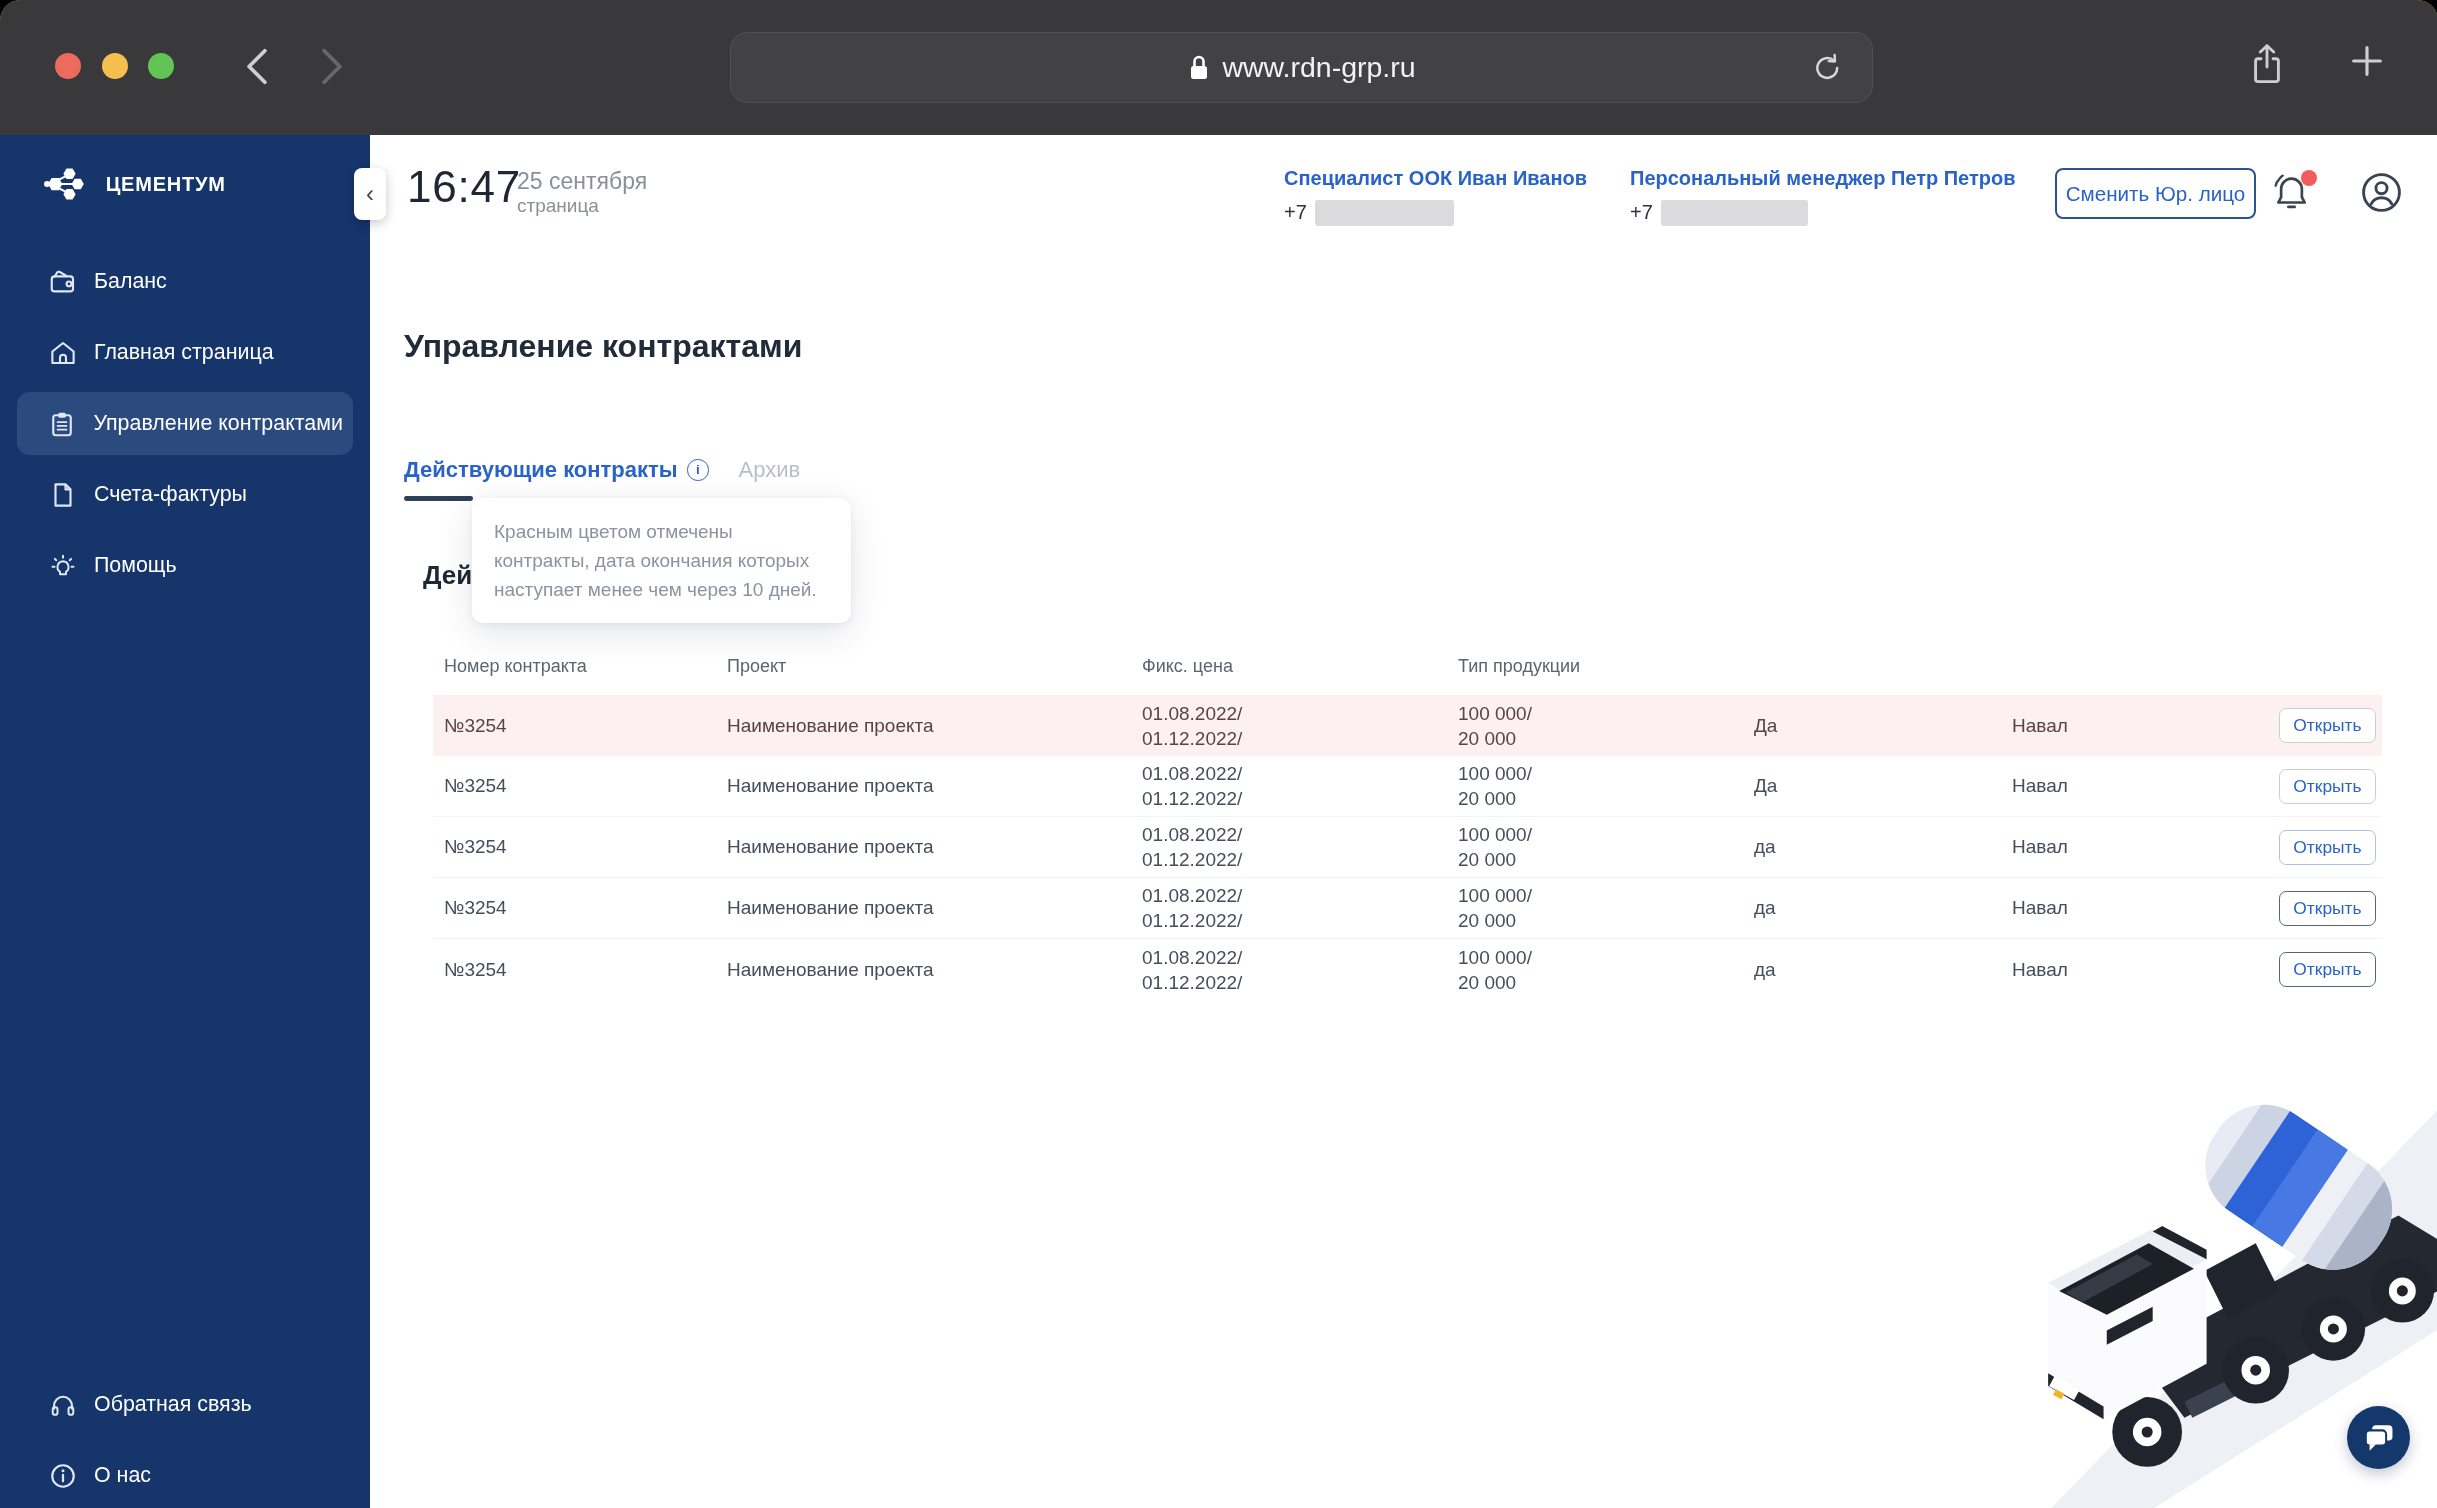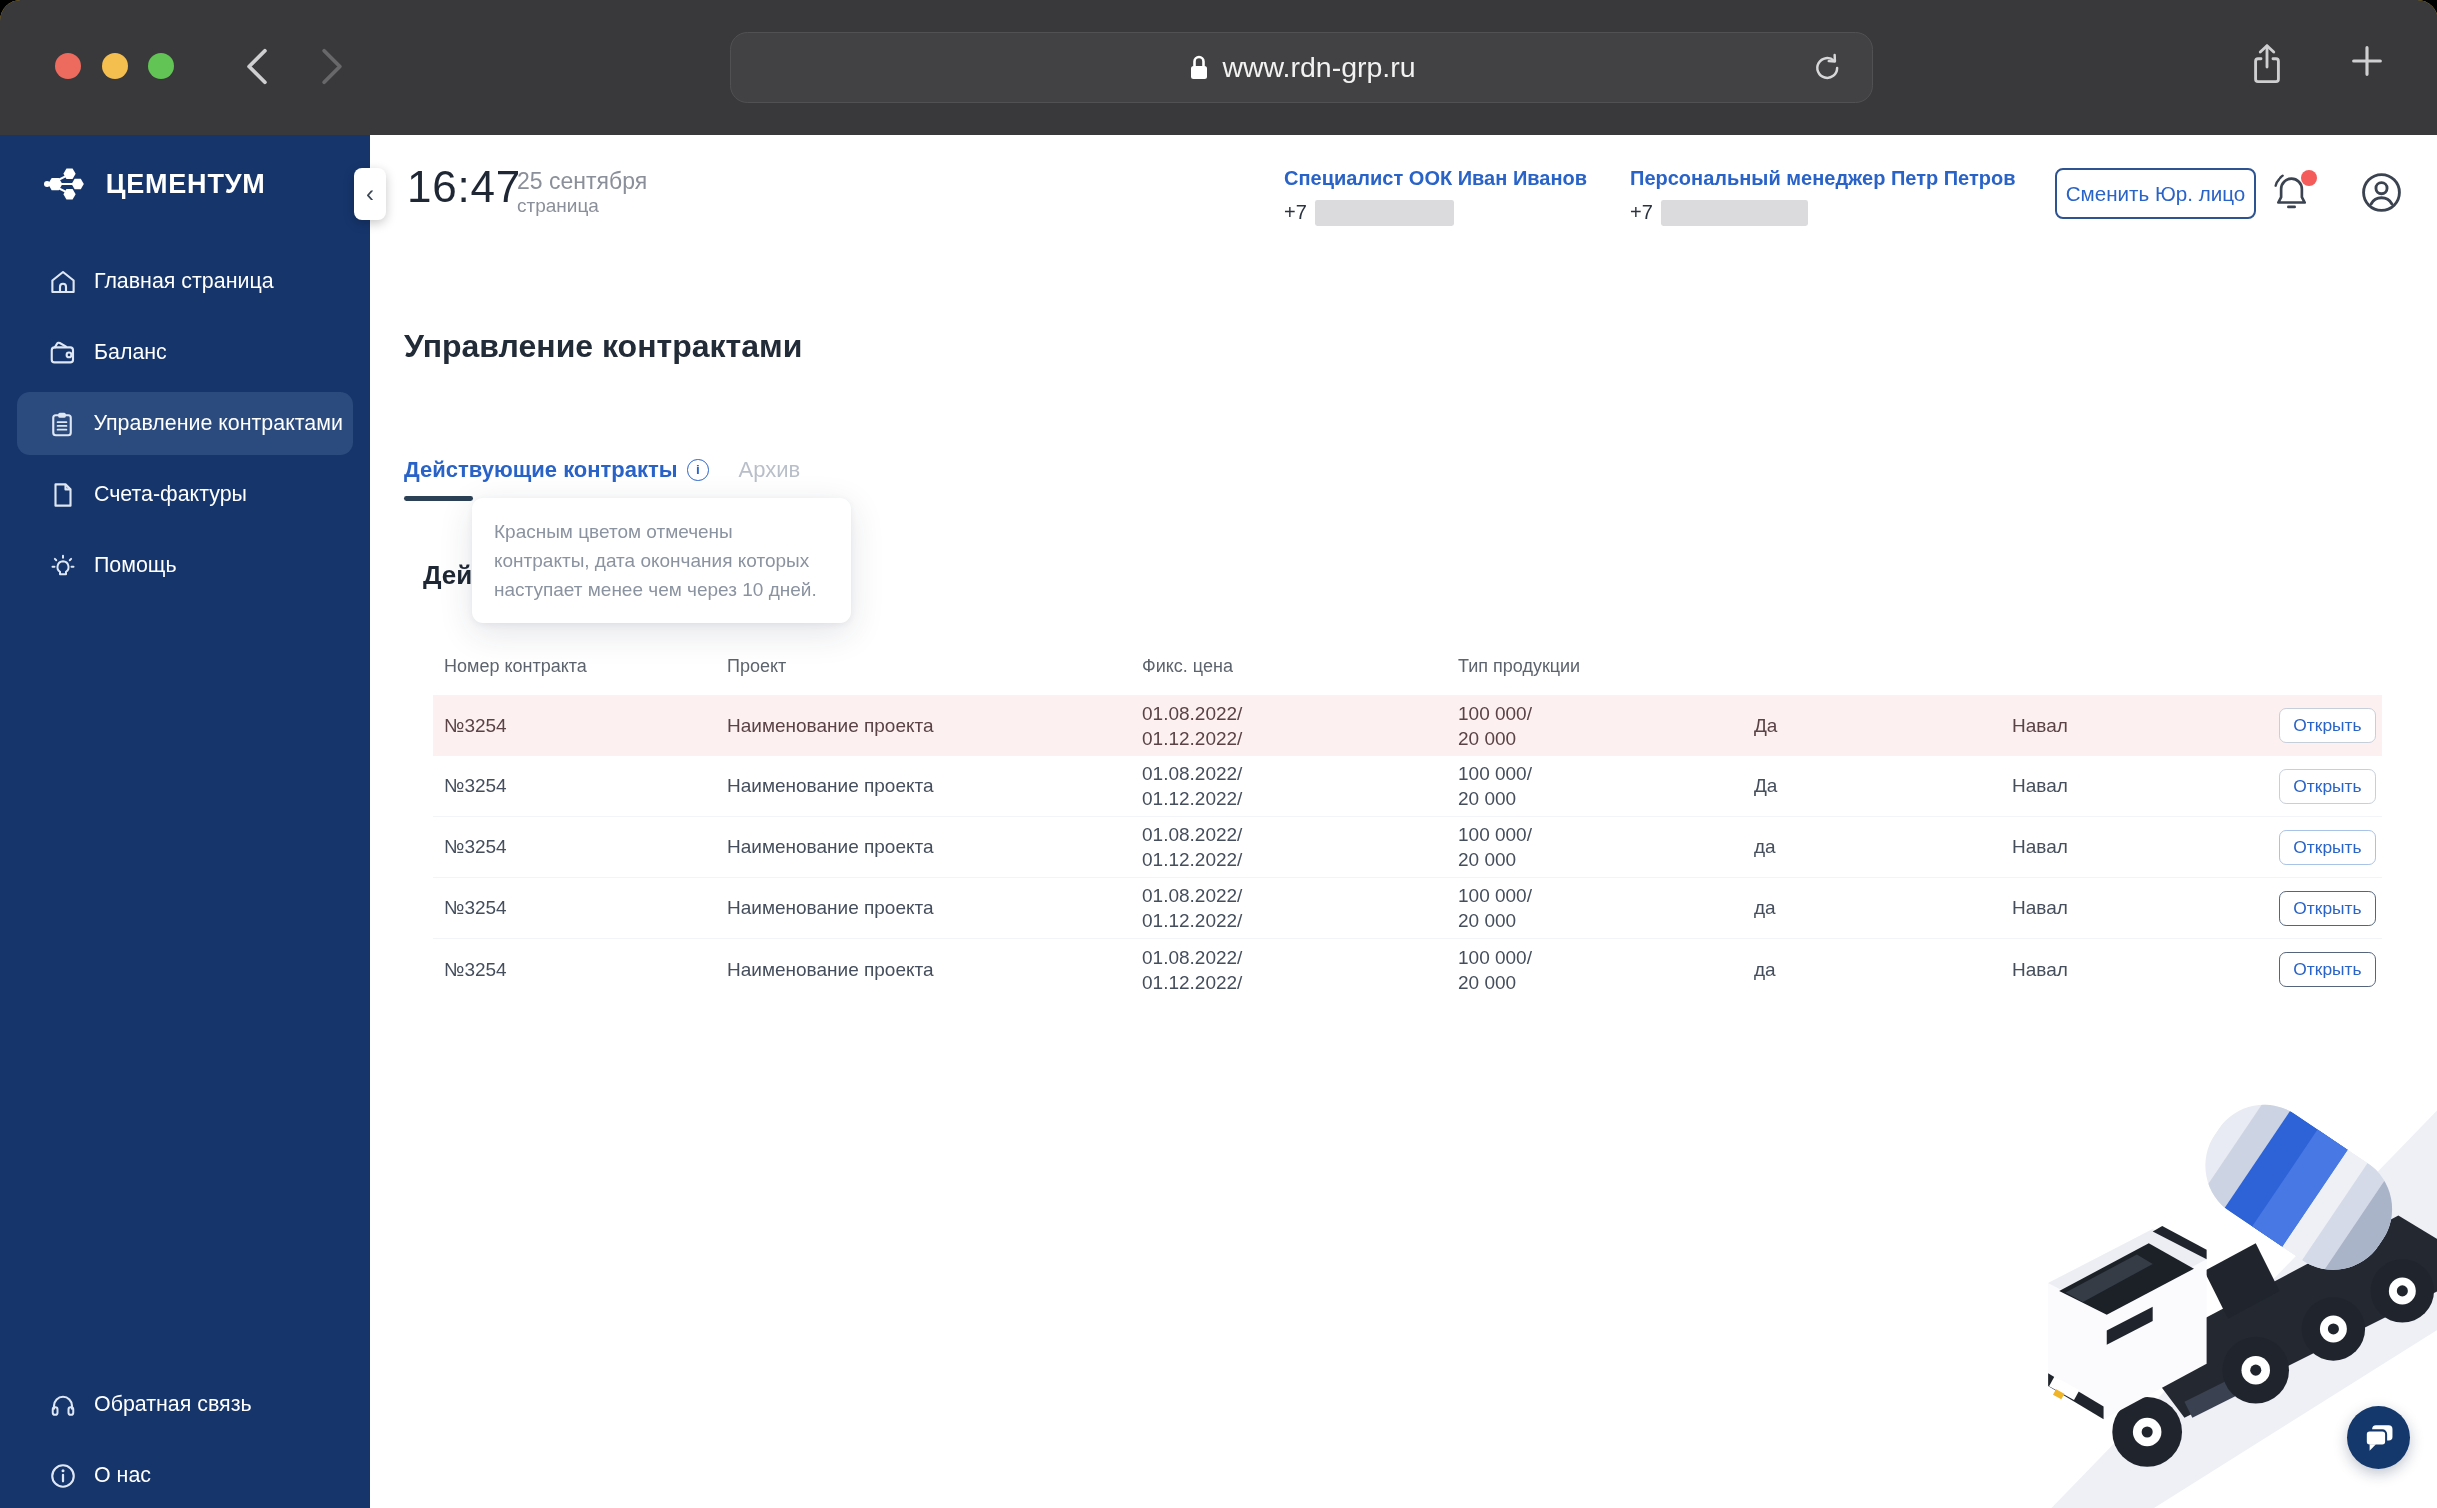--- a/index.html
+++ b/index.html
@@ -18,21 +18,21 @@
   .reload { position:absolute; right:28.5px; top:50%; transform:translateY(-50%); color:#d7d7d9; }
   .chrome-right { position:absolute; right:51px; top:41px; display:flex; gap:62px; color:#cfcfd1; }
 
   
   .app { display:flex; height:1374px; position:relative; }
   .sidebar { position:relative; width:370px; background:#16356b; flex:0 0 370px; color:#fff; }
   .main { position:relative; flex:1; background:#fff; overflow:hidden; }
 
   
   .logo-row { position:absolute; top:30px; left:44px; display:flex; align-items:center; gap:12.7px; }
-  .logo-text { font-size:27px; font-weight:bold; letter-spacing:0.8px; color:#fff; }
+  .logo-text { font-size:20px; font-weight:bold; letter-spacing:0.8px; color:#fff; }
   .collapse-tab { position:absolute; left:354px; top:33px; width:32px; height:52px; background:#fff; border-radius:8px; box-shadow:0 3.2px 11px rgba(0,0,0,.22); display:flex; align-items:center; justify-content:center; color:#3a4654; font-size:24px; z-index:9; }
   .nav-list { position:absolute; top:111px; left:0; width:100%; }
   .nav-footer { position:absolute; top:1234px; left:0; width:100%; }
   .nav-item { height:71px; display:flex; align-items:center; gap:16px; padding-left:48px; cursor:pointer; }
   .nav-item .nv-icon { width:30px; height:30px; flex:0 0 30px; color:#dfe7f5; }
   .nav-item .nv-label { font-size:21.4px; font-weight:500; color:#fff; white-space:nowrap; }
   .nav-item.active { margin-left:17.4px; width:336px; padding-left:30px; background:#2b4a7d; border-radius:12.7px; height:63px; margin-top:4px; margin-bottom:4px; }
 
   
   .time-num { position:absolute; left:37px; top:27px; font-size:44px; color:#1f2735; letter-spacing:0.8px; }
@@ -146,35 +146,35 @@
           <polygon points="27,18 30,12.8 36,12.8 39,18 36,23.2 30,23.2" fill="#fff"></polygon>
           <polygon points="19,28 22,22.8 28,22.8 31,28 28,33.2 22,33.2" fill="#fff"></polygon>
         </svg>
         <span class="logo-text">ЦЕМЕНТУМ</span>
       </div>
       <div class="collapse-tab">‹</div>
       <div class="nav-list" id="nav-list">
           <div class="nav-item">
             <span class="nv-icon">
               <svg width="30" height="30" viewBox="0 0 24 24">
-                <path d="M3.5 10.8 L12 4 l8.5 6.8 V20 H3.5 Z" fill="none" stroke="currentColor" stroke-width="1.7" stroke-linejoin="round"></path>
-                <path d="M9.6 20 v-4.2 a2.4 2.4 0 0 1 4.8 0 V20" fill="none" stroke="currentColor" stroke-width="1.7"></path>
-              </svg>
-            </span>
-            <span class="nv-label">Главная страница</span>
-          </div>
-          <div class="nav-item">
-            <span class="nv-icon">
-              <svg width="30" height="30" viewBox="0 0 24 24">
                 <rect x="3" y="7.5" width="17" height="12" rx="2.2" fill="none" stroke="currentColor" stroke-width="1.7"></rect>
                 <path d="M5.5 7.5 L7.2 4.6 a1.6 1.6 0 0 1 2.2 -.6 L14.5 6.9" fill="none" stroke="currentColor" stroke-width="1.7" stroke-linecap="round"></path>
                 <circle cx="16.8" cy="13.5" r="1.9" fill="none" stroke="currentColor" stroke-width="1.7"></circle>
               </svg>
             </span>
             <span class="nv-label">Баланс</span>
+          </div>
+          <div class="nav-item">
+            <span class="nv-icon">
+              <svg width="30" height="30" viewBox="0 0 24 24">
+                <path d="M3.5 10.8 L12 4 l8.5 6.8 V20 H3.5 Z" fill="none" stroke="currentColor" stroke-width="1.7" stroke-linejoin="round"></path>
+                <path d="M9.6 20 v-4.2 a2.4 2.4 0 0 1 4.8 0 V20" fill="none" stroke="currentColor" stroke-width="1.7"></path>
+              </svg>
+            </span>
+            <span class="nv-label">Главная страница</span>
           </div>
           <div class="nav-item active">
             <span class="nv-icon">
               <svg width="30" height="30" viewBox="0 0 24 24">
                 <rect x="5" y="5" width="14" height="16" rx="2" fill="none" stroke="currentColor" stroke-width="1.7"></rect>
                 <rect x="9" y="3" width="6" height="4" rx="1.2" fill="currentColor"></rect>
                 <path d="M8.5 10.5 h7 M8.5 13.5 h7 M8.5 16.5 h7" stroke="currentColor" stroke-width="1.5" stroke-linecap="round"></path>
               </svg>
             </span>
             <span class="nv-label">Управление контрактами</span>

